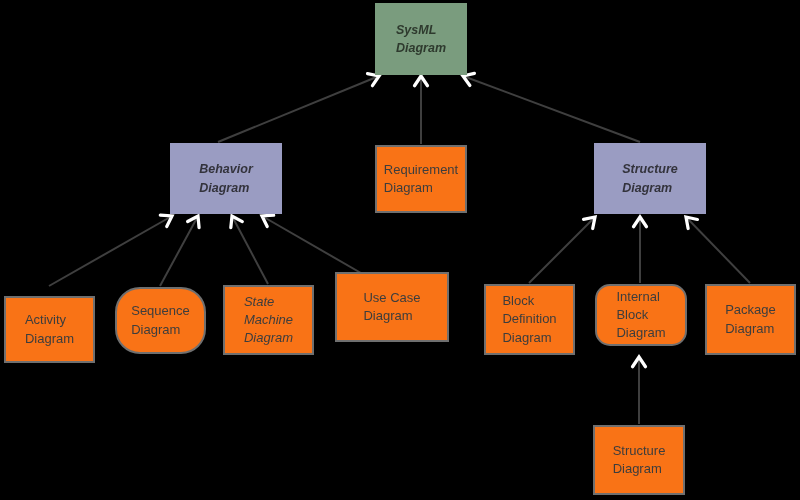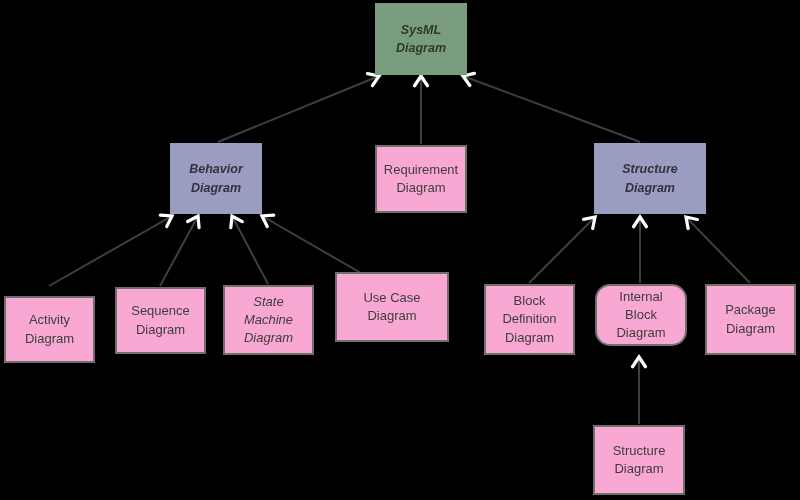--- a/index.html
+++ b/index.html
@@ -6,41 +6,41 @@
   body { background:#000; width:800px; height:500px; overflow:hidden; }
   .canvas {
     position:relative; width:800px; height:500px; background:#000;
     font-family:"Liberation Sans", sans-serif;
   }
   svg.edges { position:absolute; left:0; top:0; width:800px; height:500px; pointer-events:none; }
   svg.edges line { stroke:#3f3f3f; stroke-width:2; }
   .node {
     position:absolute; box-sizing:border-box;
     display:flex; align-items:center; justify-content:center;
-    text-align:center; white-space:pre-line; line-height:1.45;
+    text-align:left; white-space:pre-line; line-height:1.45;
   }
   .node.root {
     background:#7a9c7e; color:#2e3a2e;
     font-weight:bold; font-style:italic; font-size:12.5px;
   }
   .node.category {
     background:#9a9cc2; color:#33333c;
     font-weight:bold; font-style:italic; font-size:12.5px;
   }
   .node.leaf {
-    background:#f9a8d4; border:2px solid #6f6f6f;
+    background:#f97316; border:2px solid #6f6f6f;
     color:#3d3d3d; font-size:13px; line-height:1.4;
   }
   
   #n-sysml        { left:375px; top:3px;   width:92px; height:72px; }
-  #n-behavior     { left:170px; top:143px; width:92px; height:71px; }
+  #n-behavior     { left:170px; top:143px; width:112px; height:71px; }
   #n-requirement  { left:375px; top:145px; width:92px; height:68px; }
   #n-structure    { left:594px; top:143px; width:112px; height:71px; }
   #n-activity     { left:4px;   top:296px; width:91px; height:67px; }
-  #n-sequence     { left:115px; top:287px; width:91px; height:67px; }
+  #n-sequence     { left:115px; top:287px; width:91px; height:67px;border-radius:25px; }
   #n-statemachine { left:223px; top:285px; width:91px; height:70px;font-style:italic; }
   #n-usecase      { left:335px; top:272px; width:114px; height:70px; }
   #n-blockdef     { left:484px; top:284px; width:91px; height:71px; }
   #n-internal     { left:595px; top:284px; width:92px; height:62px;border-radius:15px; }
   #n-package      { left:705px; top:284px; width:91px; height:71px; }
   #n-parametric   { left:593px; top:425px; width:92px; height:70px; }
 </style>
 </head>
 <body>
 

